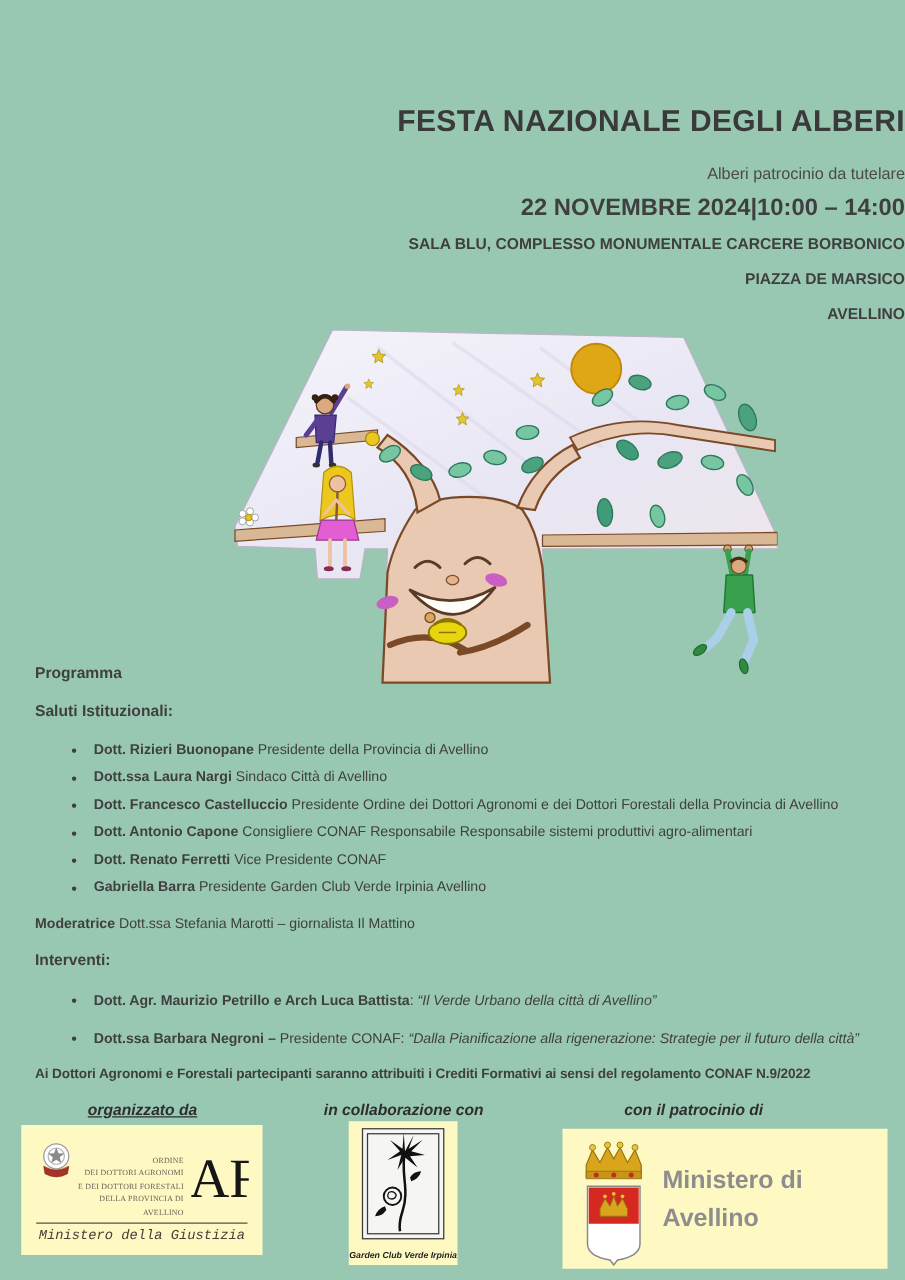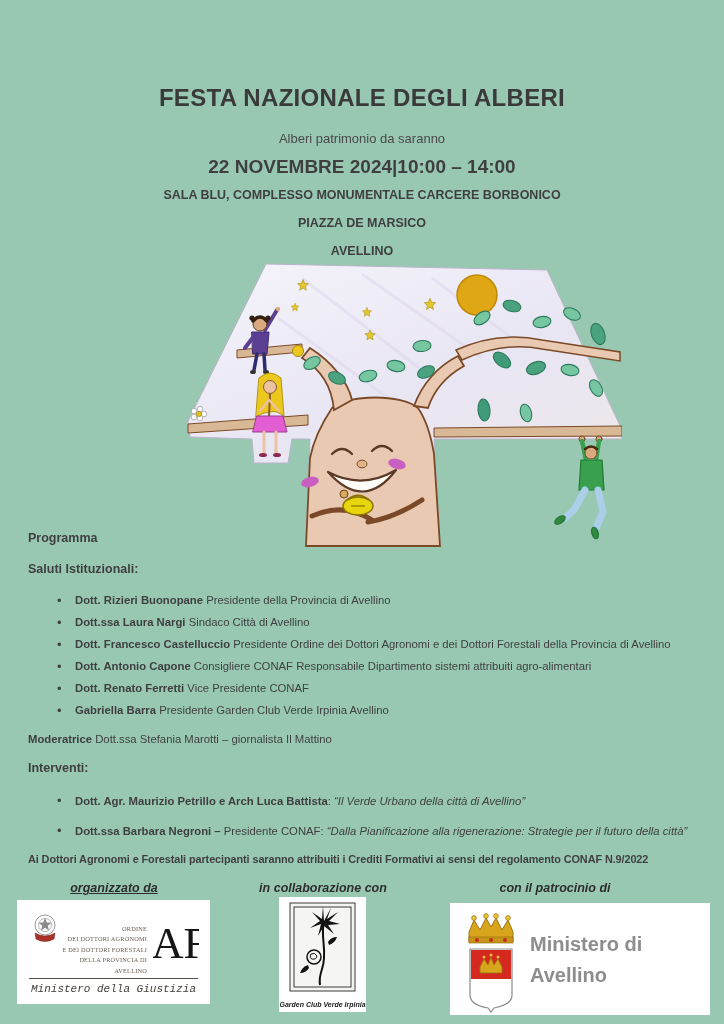--- a/index.html
+++ b/index.html
@@ -1,38 +1,38 @@
 <!DOCTYPE html>
 <html><head>
 <meta charset="utf-8">
 <style>
   html,body{margin:0;padding:0;background:#98c8b2;}
   .poster{position:relative;width:724px;height:1024px;background:#98c8b2;overflow:hidden;
           font-family:"Liberation Sans",sans-serif;color:#3f3f3f;}
-  .hline{position:absolute;left:0;right:0;text-align:center;}
+  .hline{position:absolute;left:0;right:0;text-align:right;}
   .title{top:84px;font-size:24px;font-weight:bold;color:#3a3a3a;letter-spacing:.3px;}
   .subtitle{top:131px;font-size:13px;color:#4a4a4a;}
   .dateline{top:156px;font-size:19px;font-weight:bold;}
   .venue{font-size:12.5px;font-weight:bold;}
   .v1{top:188px;} .v2{top:216px;} .v3{top:244px;}
   .drawing-wrap{position:absolute;left:182px;top:258px;width:440px;height:290px;}
   .drawing-wrap svg{display:block;width:440px;height:290px;}
   .program{position:absolute;top:530px;left:28px;right:14px;font-size:11.3px;line-height:1.4;}
   .ph{font-weight:bold;font-size:12.5px;margin:0;}
   .mt{margin-top:13px;}
   ul.blist{list-style:none;margin:14px 0 0;padding-left:47px;}
   ul.blist li{position:relative;margin-bottom:5px;line-height:1.5;}
   ul.blist li::before{content:"•";position:absolute;left:-18px;top:-1px;font-size:13px;color:#3f3f3f;}
   ul.talks{margin-top:14px;}
   ul.talks li{margin-bottom:12px;line-height:1.6;}
   .b{font-weight:bold;} .i{font-style:italic;}
   .credits{margin-top:12px;text-align:left;font-weight:bold;font-size:10.9px;letter-spacing:-.1px;}
   .flabel{position:absolute;top:881px;font-style:italic;font-weight:bold;font-size:12.5px;color:#2e2e2e;text-align:center;width:160px;}
   .fl-org{left:34px;text-decoration:underline;} .fl-coll{left:243px;} .fl-pat{left:475px;}
-  .box{position:absolute;background:#ffffff;}
+  .box{position:absolute;background:#fef9c3;}
   .box-order{left:17px;top:900px;width:193px;height:104px;}
   .box-garden{left:279px;top:897px;width:87px;height:115px;}
   .box-prov{left:450px;top:903px;width:260px;height:112px;}
   .emblem{position:absolute;left:14px;top:12px;width:28px;height:34px;}
   .order-text{position:absolute;left:30px;top:24px;width:100px;text-align:right;
               font-family:"Liberation Serif",serif;font-size:6.3px;line-height:1.65;color:#6a6055;letter-spacing:.2px;}
   .af-mark{position:absolute;left:136px;top:11px;width:46px;height:60px;}
   .order-rule{position:absolute;left:12px;right:12px;top:78px;border-top:1px solid #55504a;}
   .ministry{position:absolute;left:0;right:0;top:83px;text-align:center;
             font-family:Liberation Mono, monospace;font-style:italic;font-size:11px;color:#45403a;}
@@ -41,21 +41,21 @@
          font-weight:bold;font-style:italic;font-size:7px;color:#222;}
   .crest{position:absolute;left:10px;top:4px;width:62px;height:106px;}
   .prov-name{position:absolute;left:80px;top:26px;font-size:20px;font-weight:bold;color:#8d8d8d;line-height:1.55;}
 </style>
 </head>
 <body>
 
 <div class="poster">
 
   <div class="hline title">FESTA NAZIONALE DEGLI ALBERI</div>
-  <div class="hline subtitle">Alberi patrimonio da saranno</div>
+  <div class="hline subtitle">Alberi patrocinio da tutelare</div>
   <div class="hline dateline">22 NOVEMBRE 2024|10:00 – 14:00</div>
   <div class="hline venue v1">SALA BLU, COMPLESSO MONUMENTALE CARCERE BORBONICO</div>
   <div class="hline venue v2">PIAZZA DE MARSICO</div>
   <div class="hline venue v3">AVELLINO</div>
 
   <div class="drawing-wrap" role="img" aria-label="Children's drawing of a smiling tree with raised branch arms, green leaves, yellow sun and stars, a child waving on a branch, a blonde girl standing on a lower branch and a boy in green shirt hanging from the right branch">
     <svg viewBox="0 0 440 290" xmlns="http://www.w3.org/2000/svg">
       <defs>
         <linearGradient id="pg" x1="0" y1="0" x2="0.6" y2="1">
           <stop offset="0" stop-color="#f5f4fa"></stop>
@@ -171,21 +171,21 @@
     </svg>
   </div>
 
   <div class="program">
     <p class="ph">Programma</p>
     <p class="ph mt">Saluti Istituzionali:</p>
     <ul class="blist">
       <li><span class="b">Dott. Rizieri Buonopane</span><span> Presidente della Provincia di Avellino</span></li>
       <li><span class="b">Dott.ssa Laura Nargi</span><span> Sindaco Città di Avellino</span></li>
       <li><span class="b">Dott. Francesco Castelluccio</span><span> Presidente Ordine dei Dottori Agronomi e dei Dottori Forestali della Provincia di Avellino</span></li>
-      <li><span class="b">Dott. Antonio Capone</span><span> Consigliere CONAF Responsabile Dipartimento sistemi attribuiti agro-alimentari</span></li>
+      <li><span class="b">Dott. Antonio Capone</span><span> Consigliere CONAF Responsabile Responsabile sistemi produttivi agro-alimentari</span></li>
       <li><span class="b">Dott. Renato Ferretti</span><span> Vice Presidente CONAF</span></li>
       <li><span class="b">Gabriella Barra</span><span> Presidente Garden Club Verde Irpinia Avellino</span></li>
     </ul>
     <p class="mt" style="margin-bottom:0"><span class="b">Moderatrice</span><span> Dott.ssa Stefania Marotti – giornalista Il Mattino</span></p>
     <p class="ph mt">Interventi:</p>
     <ul class="blist talks">
       <li><span class="b">Dott. Agr. Maurizio Petrillo e Arch Luca Battista</span><span>: </span><span class="i">“Il Verde Urbano della città di Avellino”</span></li>
       <li><span class="b">Dott.ssa Barbara Negroni –</span><span> Presidente CONAF: </span><span class="i">“Dalla Pianificazione alla rigenerazione: Strategie per il futuro della città”</span></li>
     </ul>
     <p class="credits">Ai Dottori Agronomi e Forestali partecipanti saranno attribuiti i Crediti Formativi ai sensi del regolamento CONAF N.9/2022</p>

